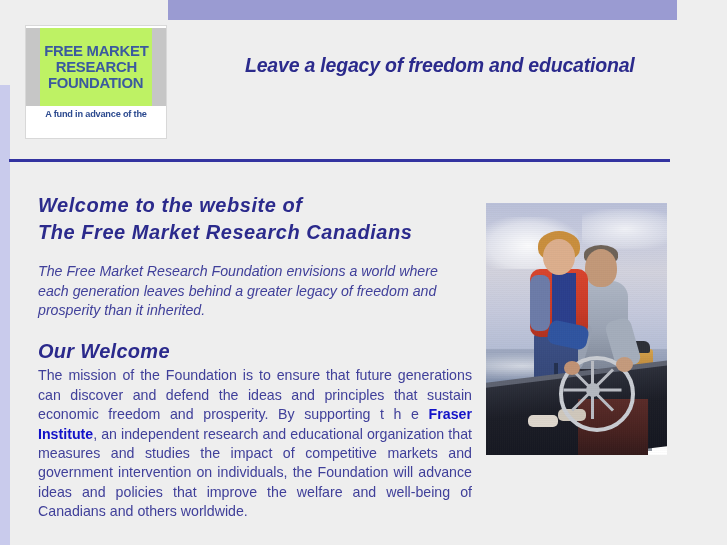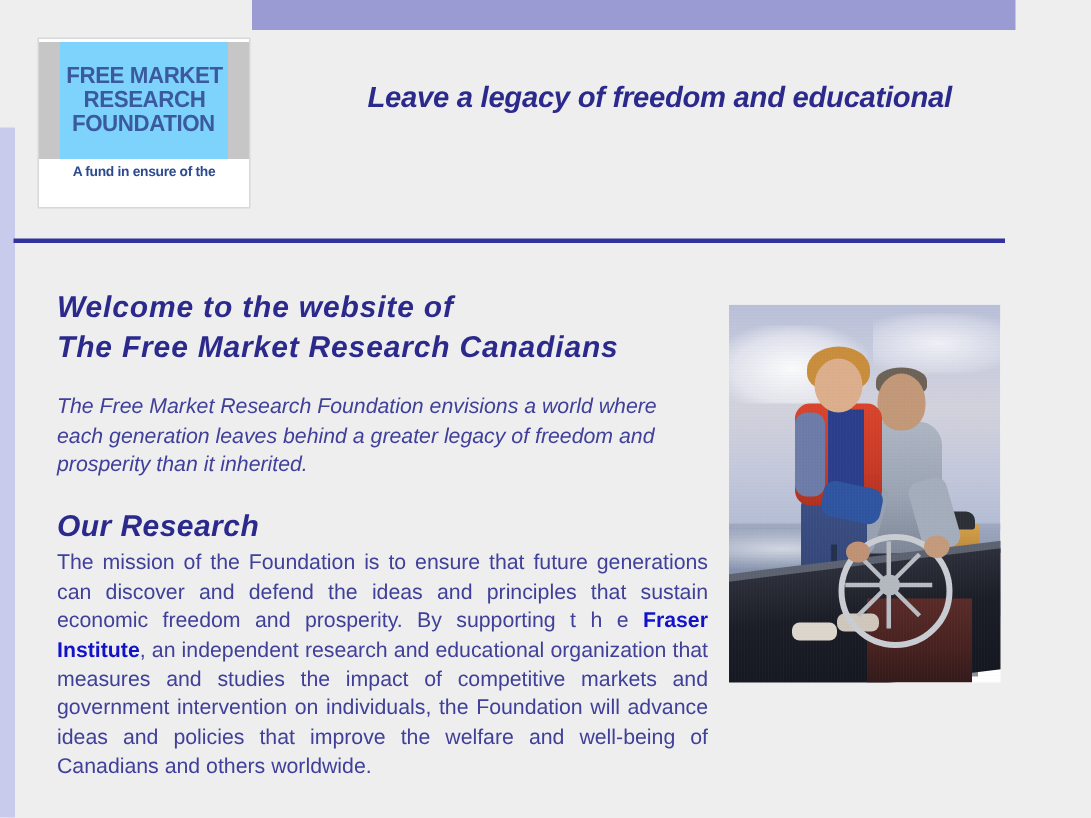--- a/index.html
+++ b/index.html
@@ -62,21 +62,21 @@
     width: 140px;
     height: 78px;
     background: #c6c6c6;
   }
   #logo-inner {
     position: absolute;
     left: 14px;
     top: 0px;
     width: 112px;
     height: 78px;
-    background: #7dd3fc;
+    background: #bef264;
     display: flex;
     flex-direction: column;
     align-items: center;
     justify-content: center;
     line-height: 1.02;
   }
   #logo-inner .lw {
     color: #3b5a9e;
     font-family: "Liberation Sans", sans-serif;
     font-weight: bold;
@@ -350,21 +350,21 @@
 
   <div id="logo">
     <div id="logo-plate">
       <div id="logo-inner">
         <div class="lw">FREE MARKET</div>
         <div class="lw">RESEARCH</div>
         <div class="lw">FOUNDATION</div>
       </div>
     </div>
     <div id="logo-sub">
-      <div>A fund in ensure of the</div>
+      <div>A fund in advance of the</div>
     </div>
   </div>
 
   <div id="tagline">Leave a legacy of freedom and educational</div>
 </div>
 
 <div id="divider"></div>
 
 <div id="content">
 
@@ -372,21 +372,21 @@
     <div>Welcome to the website of</div>
     <div>The Free Market Research Canadians</div>
   </div>
 
   <div class="para-gap"></div>
 
   <p class="body-text" id="intro-para">The Free Market Research Foundation envisions a world where each generation leaves behind a greater legacy of freedom and prosperity than it inherited.</p>
 
   <div class="para-gap"></div>
 
-  <div class="heading">Our Research</div>
+  <div class="heading">Our Welcome</div>
 
   <div class="small-gap"></div>
 
   <p class="body-text"><span>The mission of the Foundation is to ensure that future generations can discover and defend the ideas and principles that sustain economic freedom and prosperity. By supporting t h e </span><a class="inline-link" href="#">Fraser Institute</a><span>, an independent research and educational organization that measures and studies the impact of competitive markets and government intervention on individuals, the Foundation will advance ideas and policies that improve the welfare and well-being of Canadians and others worldwide.</span></p>
 
   <div class="para-gap"></div>
 
 </div>
 
 <div id="photo-frame">

